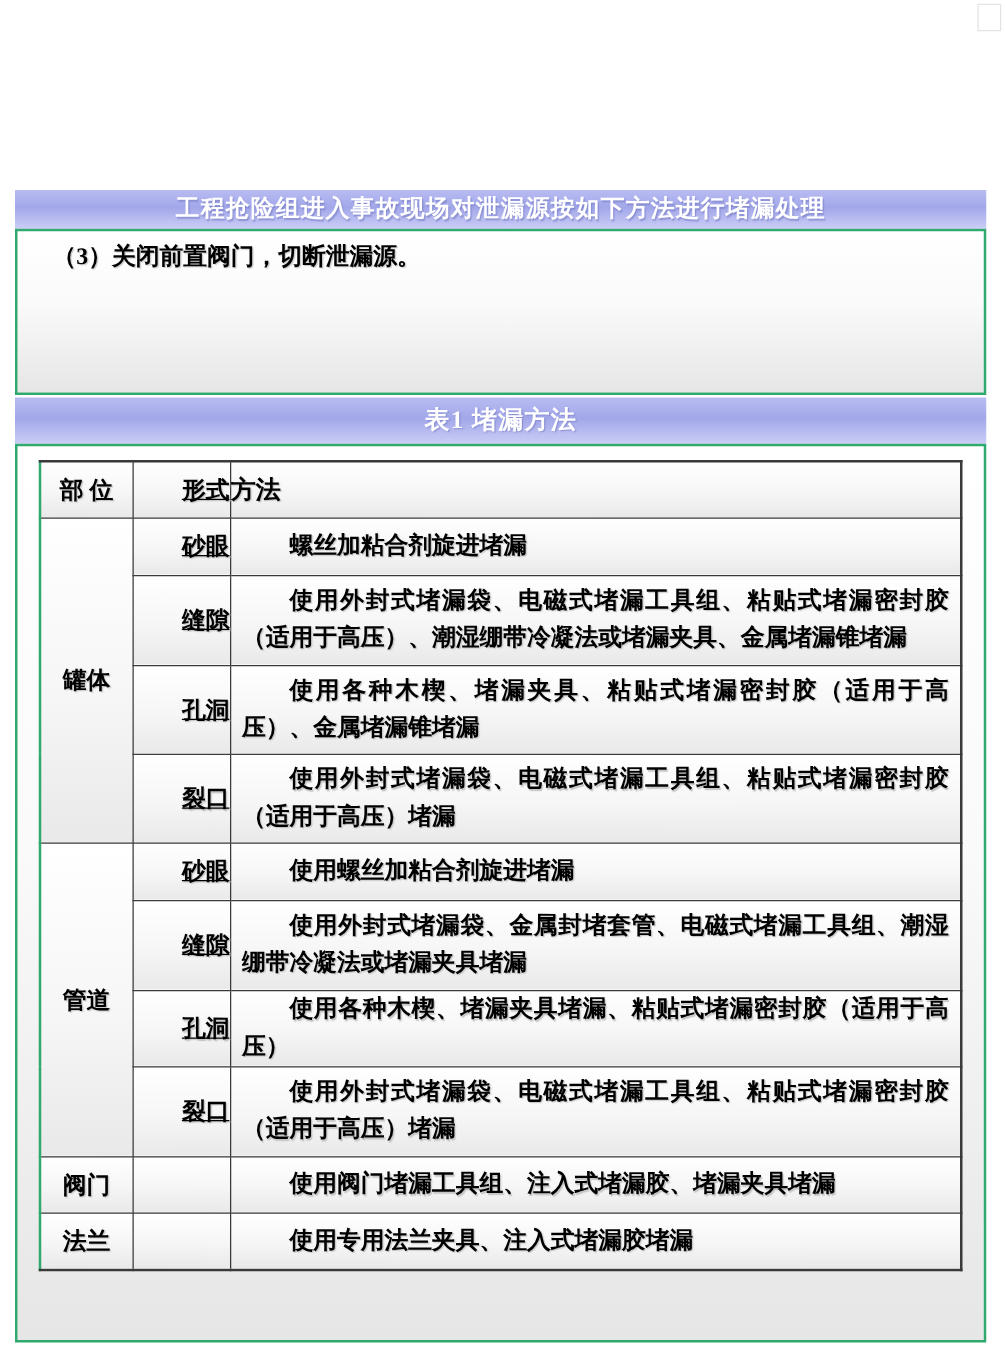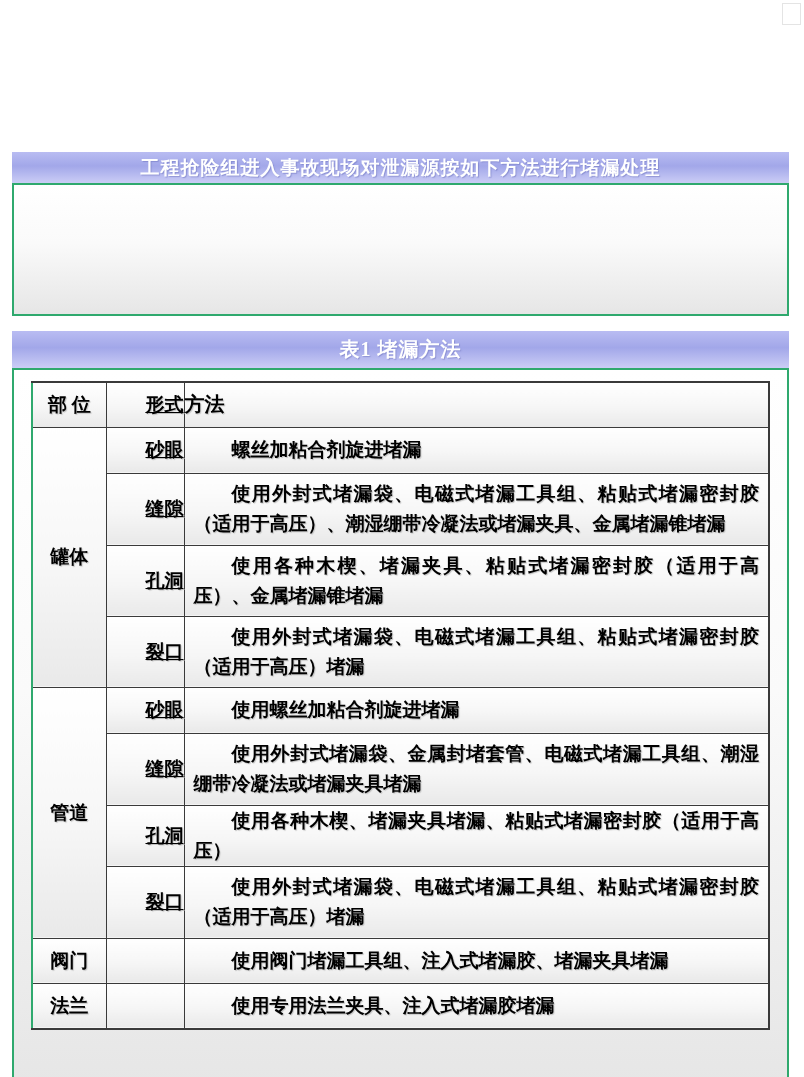--- a/index.html
+++ b/index.html
@@ -11,21 +11,21 @@
     background:#ffffff;border:1px solid #e4e4e4;}
 
   .content{position:absolute;top:152px;left:12px;width:777px;}
 
   
   .bar{width:100%;box-sizing:border-box;text-align:center;color:#ffffff;
     background:linear-gradient(180deg,#b9bcf2 0%,#a2a7e9 45%,#cbcdf6 100%);
     font-weight:bold;letter-spacing:1px;
     text-shadow:1px 1px 1px rgba(110,115,190,0.55);}
   .bar1{height:31px;line-height:31px;font-size:19px;}
-  .bar2{height:37px;line-height:37px;font-size:20px;margin-top:15px;}
+  .bar2{height:37px;line-height:37px;font-size:20px;margin-top:2px;}
 
   
   .panel{box-sizing:border-box;border:2px solid #2fa96e;
     background:linear-gradient(180deg,#ffffff 0%,#fafafa 45%,#e6e6e6 100%);}
   .panel1{height:133px;padding:5px 10px 0 10px;}
   .panel2{height:719px;}
 
   .panel1 p{margin:0;line-height:31px;font-size:19px;color:#000;font-weight:bold;
     text-shadow:1px 1px 1px #c6c6c6;white-space:nowrap;}
   .panel1 p.step{padding-left:18px;}
@@ -58,20 +58,21 @@
 
   <div class="corner-box"></div>
 
   <div class="content">
 
     <div class="bar bar1">
       <span>工程抢险组进入事故现场对泄漏源按如下方法进行堵漏处理</span>
     </div>
 
     <div class="panel panel1">
+      <p class="step">（3）关闭前置阀门，切断泄漏源。</p>
     </div>
 
     <div class="bar bar2">
       <span>表1 堵漏方法</span>
     </div>
 
     <div class="panel panel2">
       <table class="leak">
         <colgroup>
           <col class="c-part">

